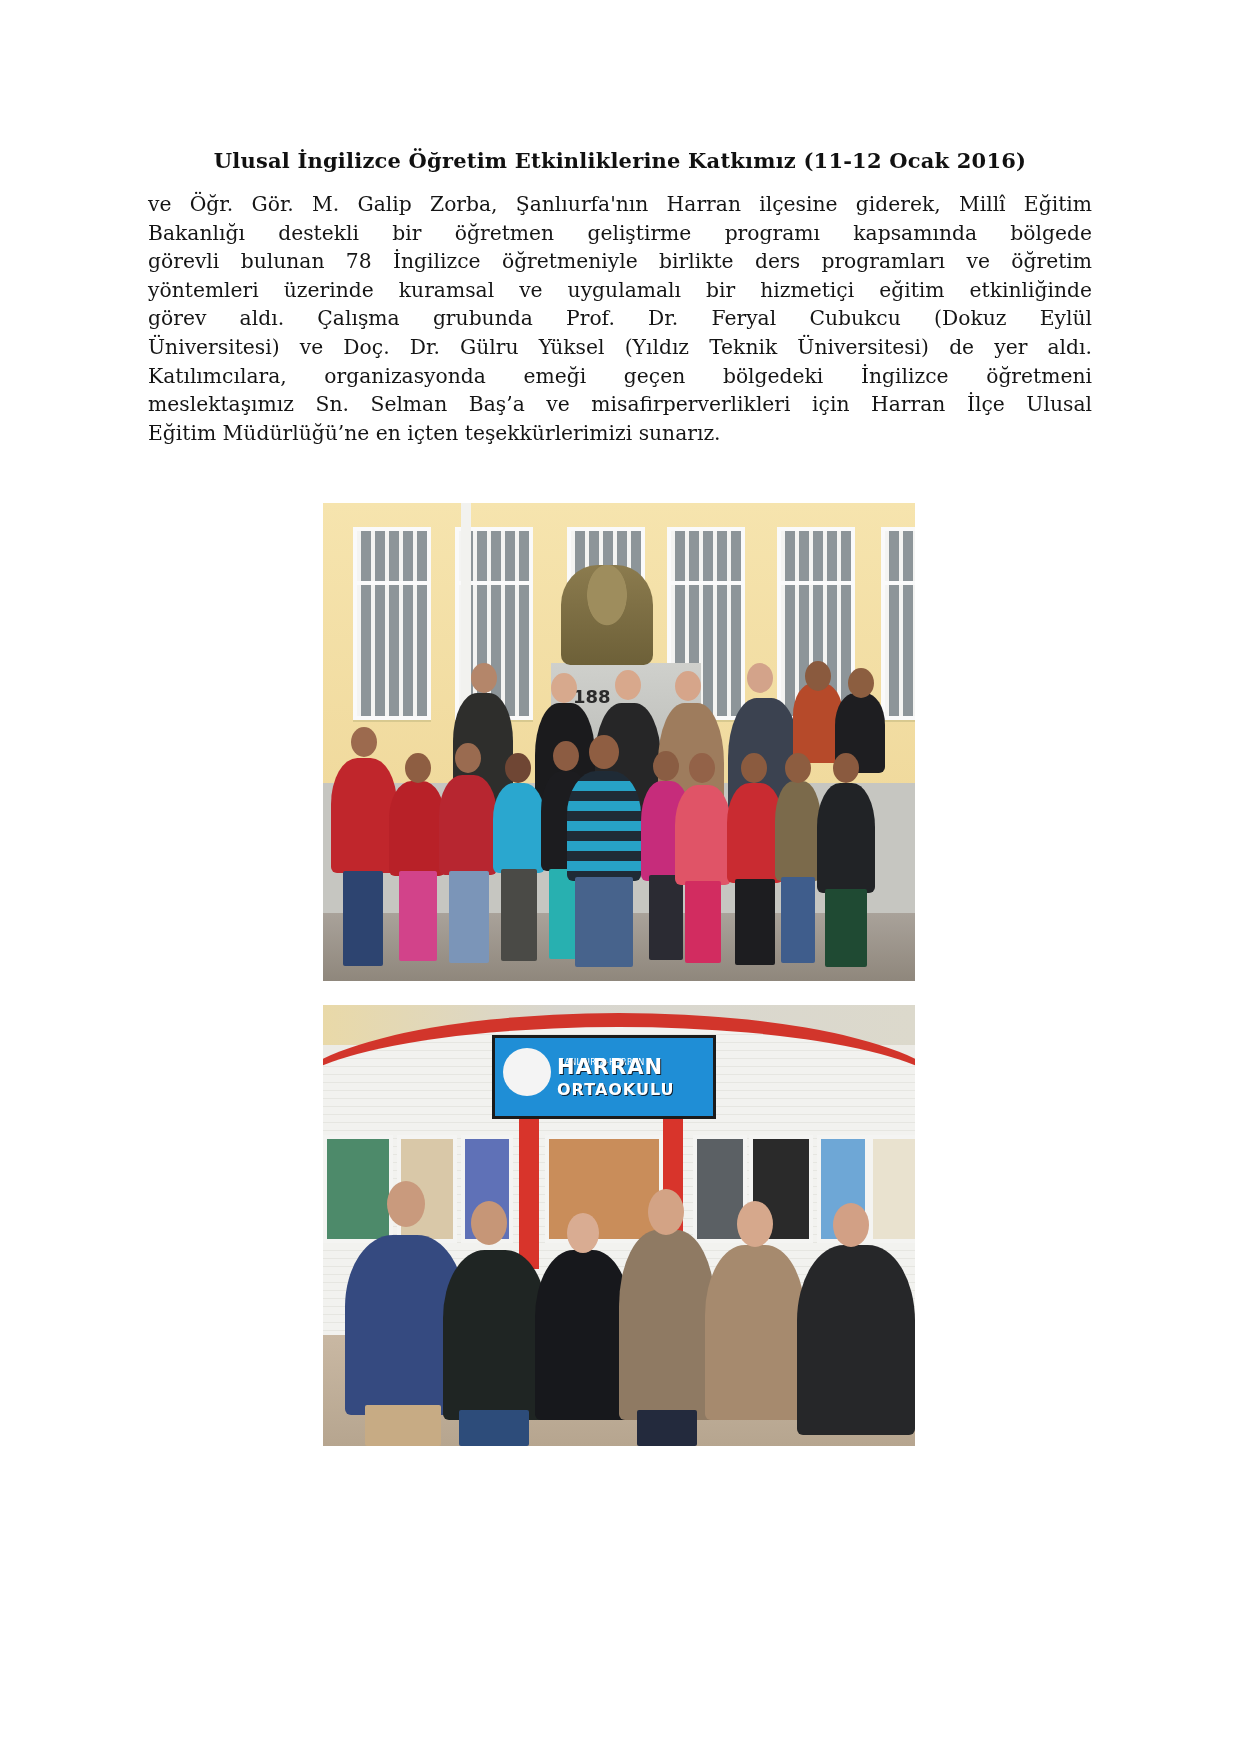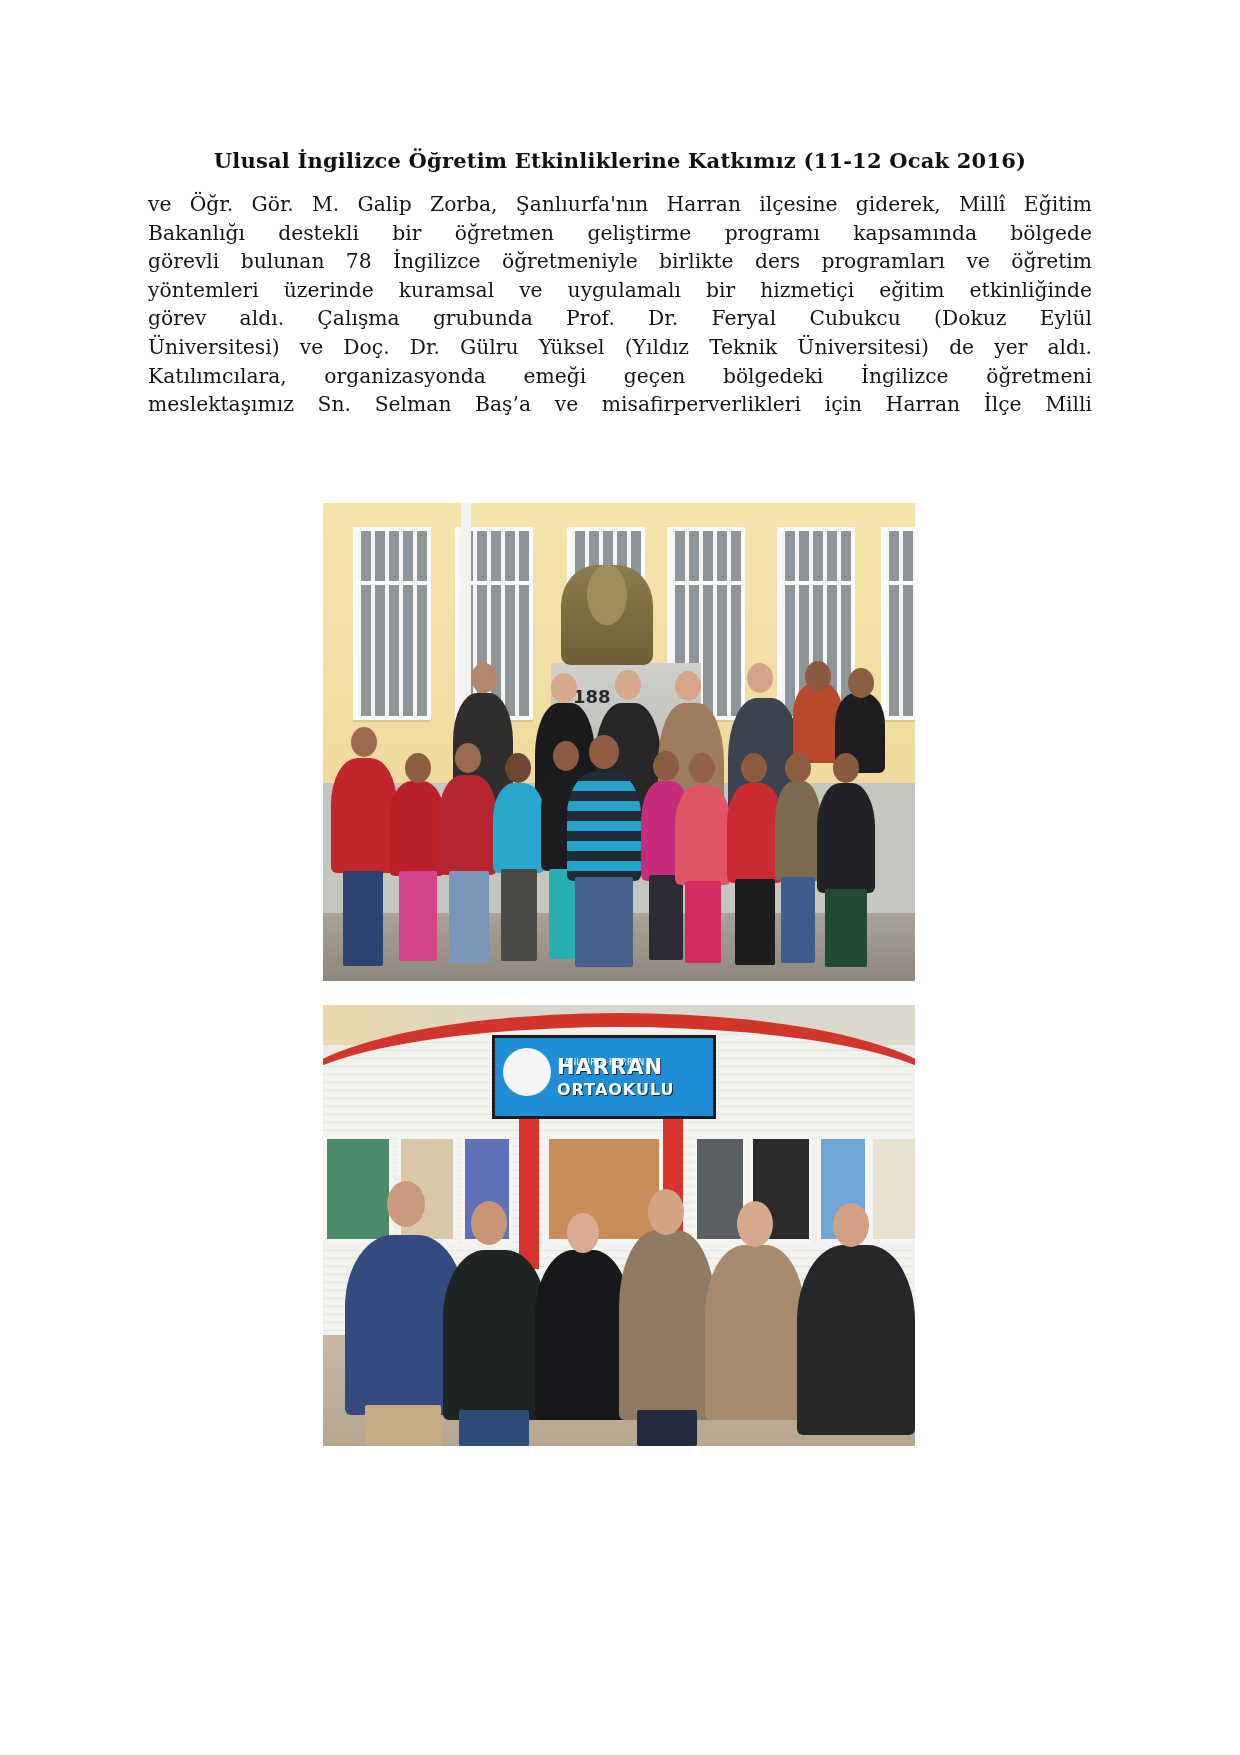--- a/index.html
+++ b/index.html
@@ -46,21 +46,22 @@
   <div class="title">Ulusal İngilizce Öğretim Etkinliklerine Katkımız (11-12 Ocak 2016)</div>
 
   <div class="body-text">
     <span class="line">ve Öğr. Gör. M. Galip Zorba, Şanlıurfa'nın Harran ilçesine giderek, Millî Eğitim</span>
     <span class="line">Bakanlığı destekli bir öğretmen geliştirme programı kapsamında bölgede</span>
     <span class="line">görevli bulunan 78 İngilizce öğretmeniyle birlikte ders programları ve öğretim</span>
     <span class="line">yöntemleri üzerinde kuramsal ve uygulamalı bir hizmetiçi eğitim etkinliğinde</span>
     <span class="line">görev aldı. Çalışma grubunda Prof. Dr. Feryal Cubukcu (Dokuz Eylül</span>
     <span class="line">Üniversitesi) ve Doç. Dr. Gülru Yüksel (Yıldız Teknik Üniversitesi) de yer aldı.</span>
     <span class="line">Katılımcılara, organizasyonda emeği geçen bölgedeki İngilizce öğretmeni</span>
-    <span class="line">meslektaşımız Sn. Selman Baş’a ve misafirperverlikleri için Harran İlçe Milli</span>
+    <span class="line">meslektaşımız Sn. Selman Baş’a ve misafirperverlikleri için Harran İlçe Ulusal</span>
+    <span class="line last">Eğitim Müdürlüğü’ne en içten teşekkürlerimizi sunarız.</span>
   </div>
 
   <div class="photo" id="photo1">
     <div class="wall"></div>
     <div class="win" style="left:30px;"></div>
     <div class="win" style="left:132px;"></div>
     <div class="win" style="left:244px;"></div>
     <div class="win" style="left:344px;"></div>
     <div class="win" style="left:454px;"></div>
     <div class="win" style="left:558px;"></div>

